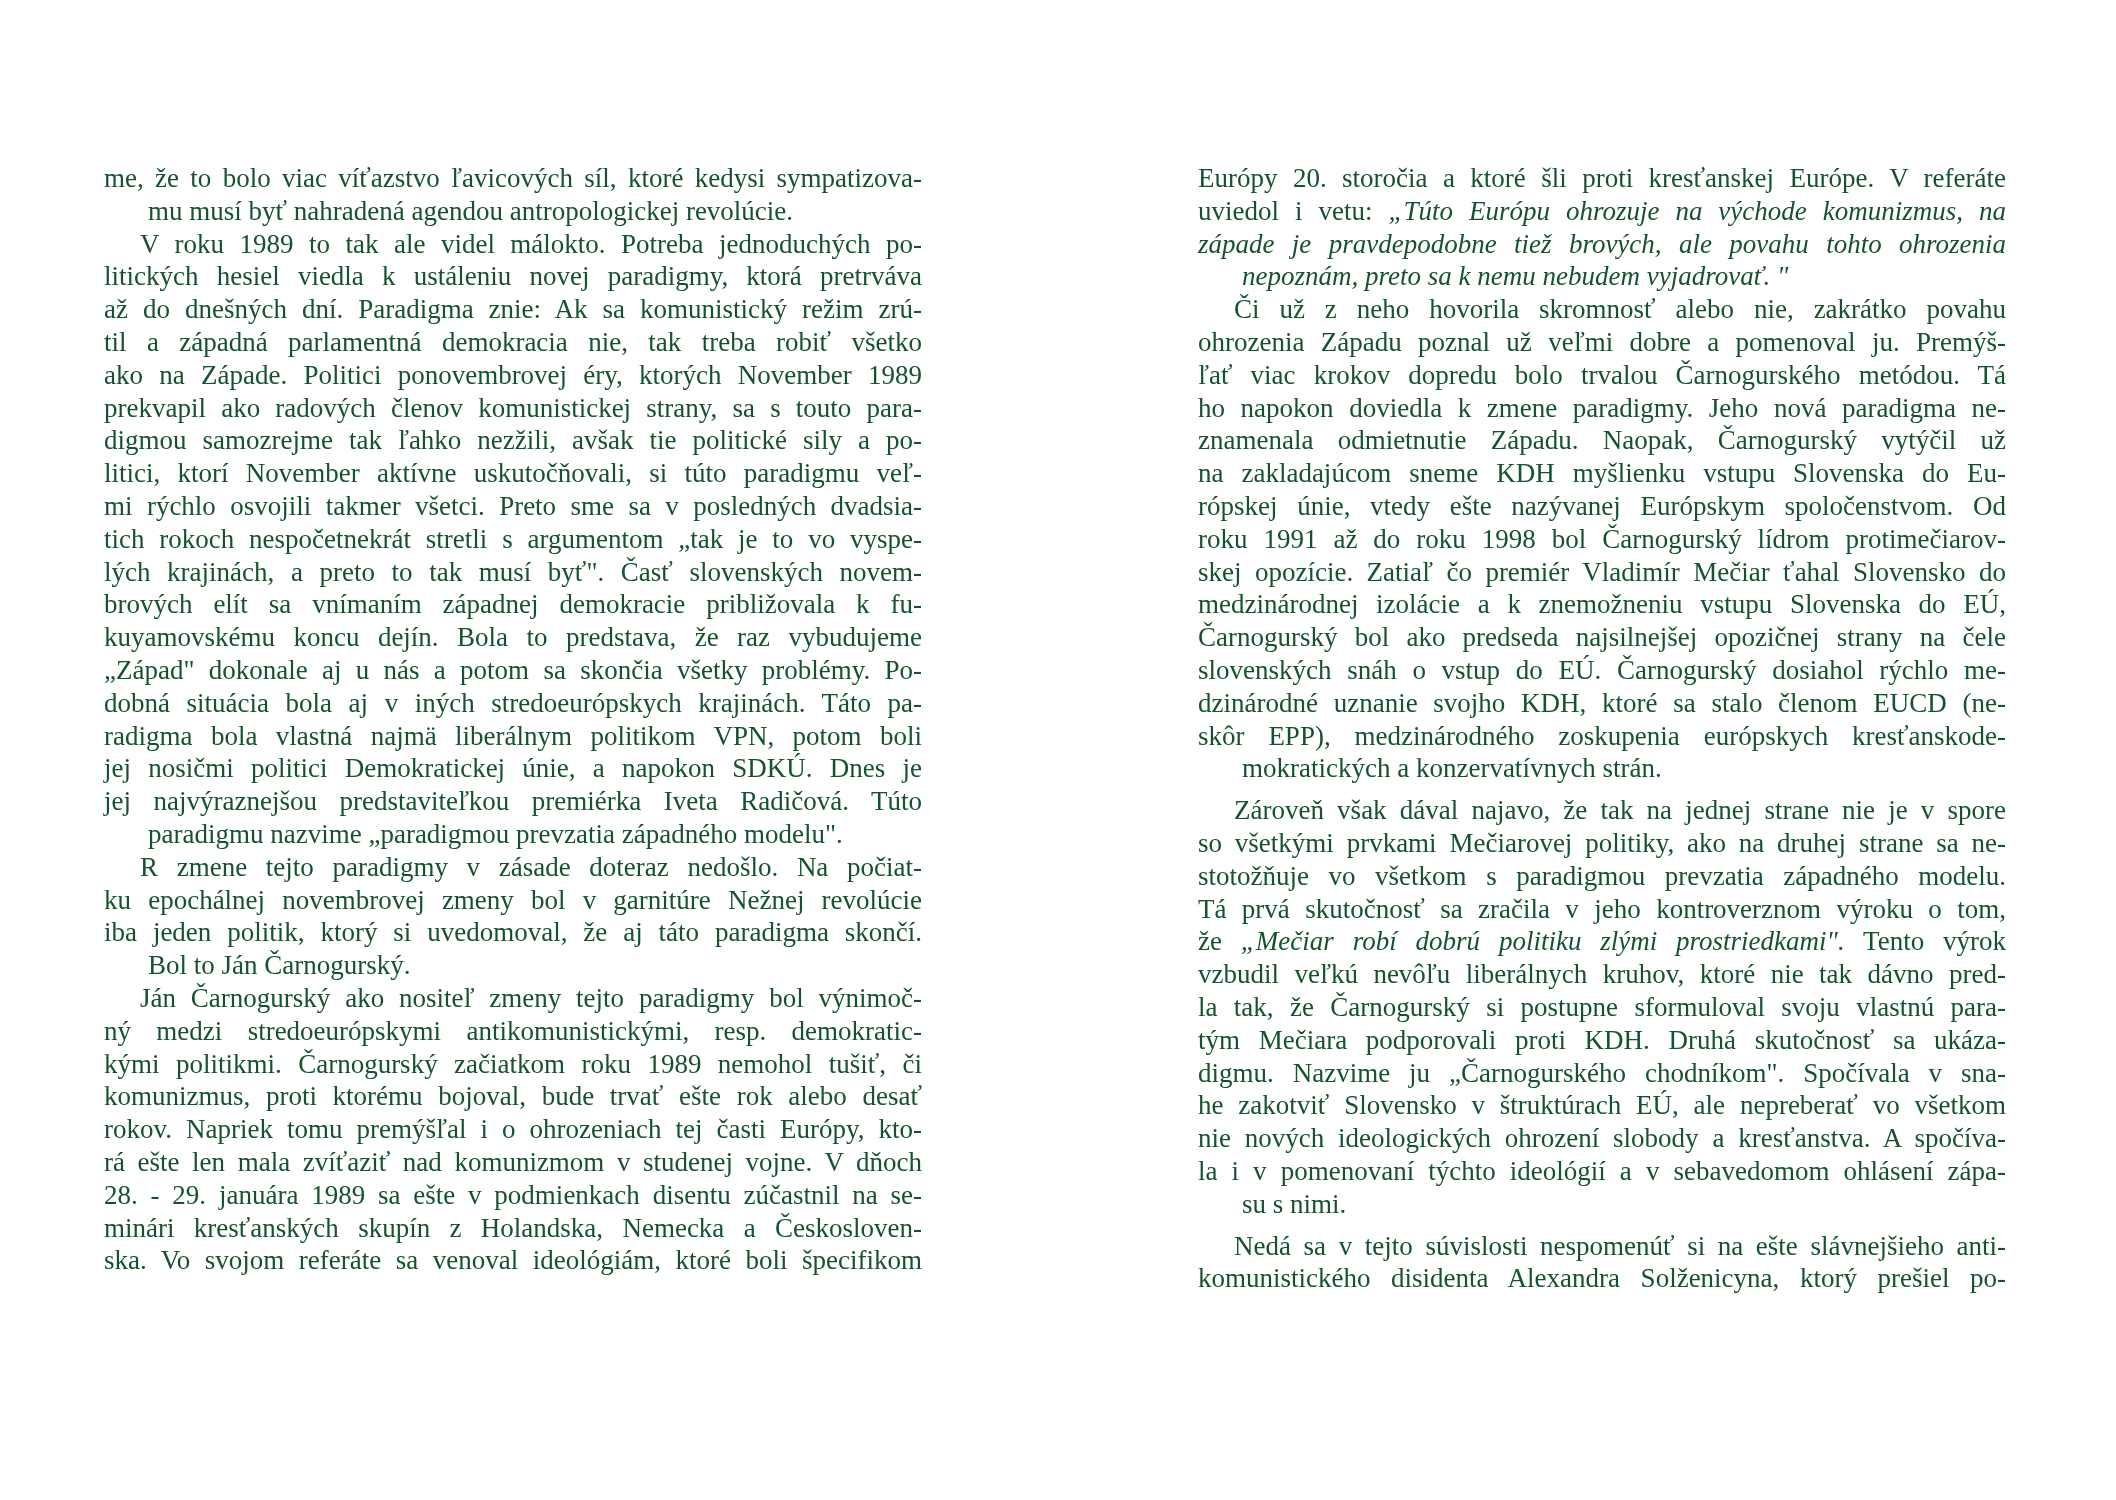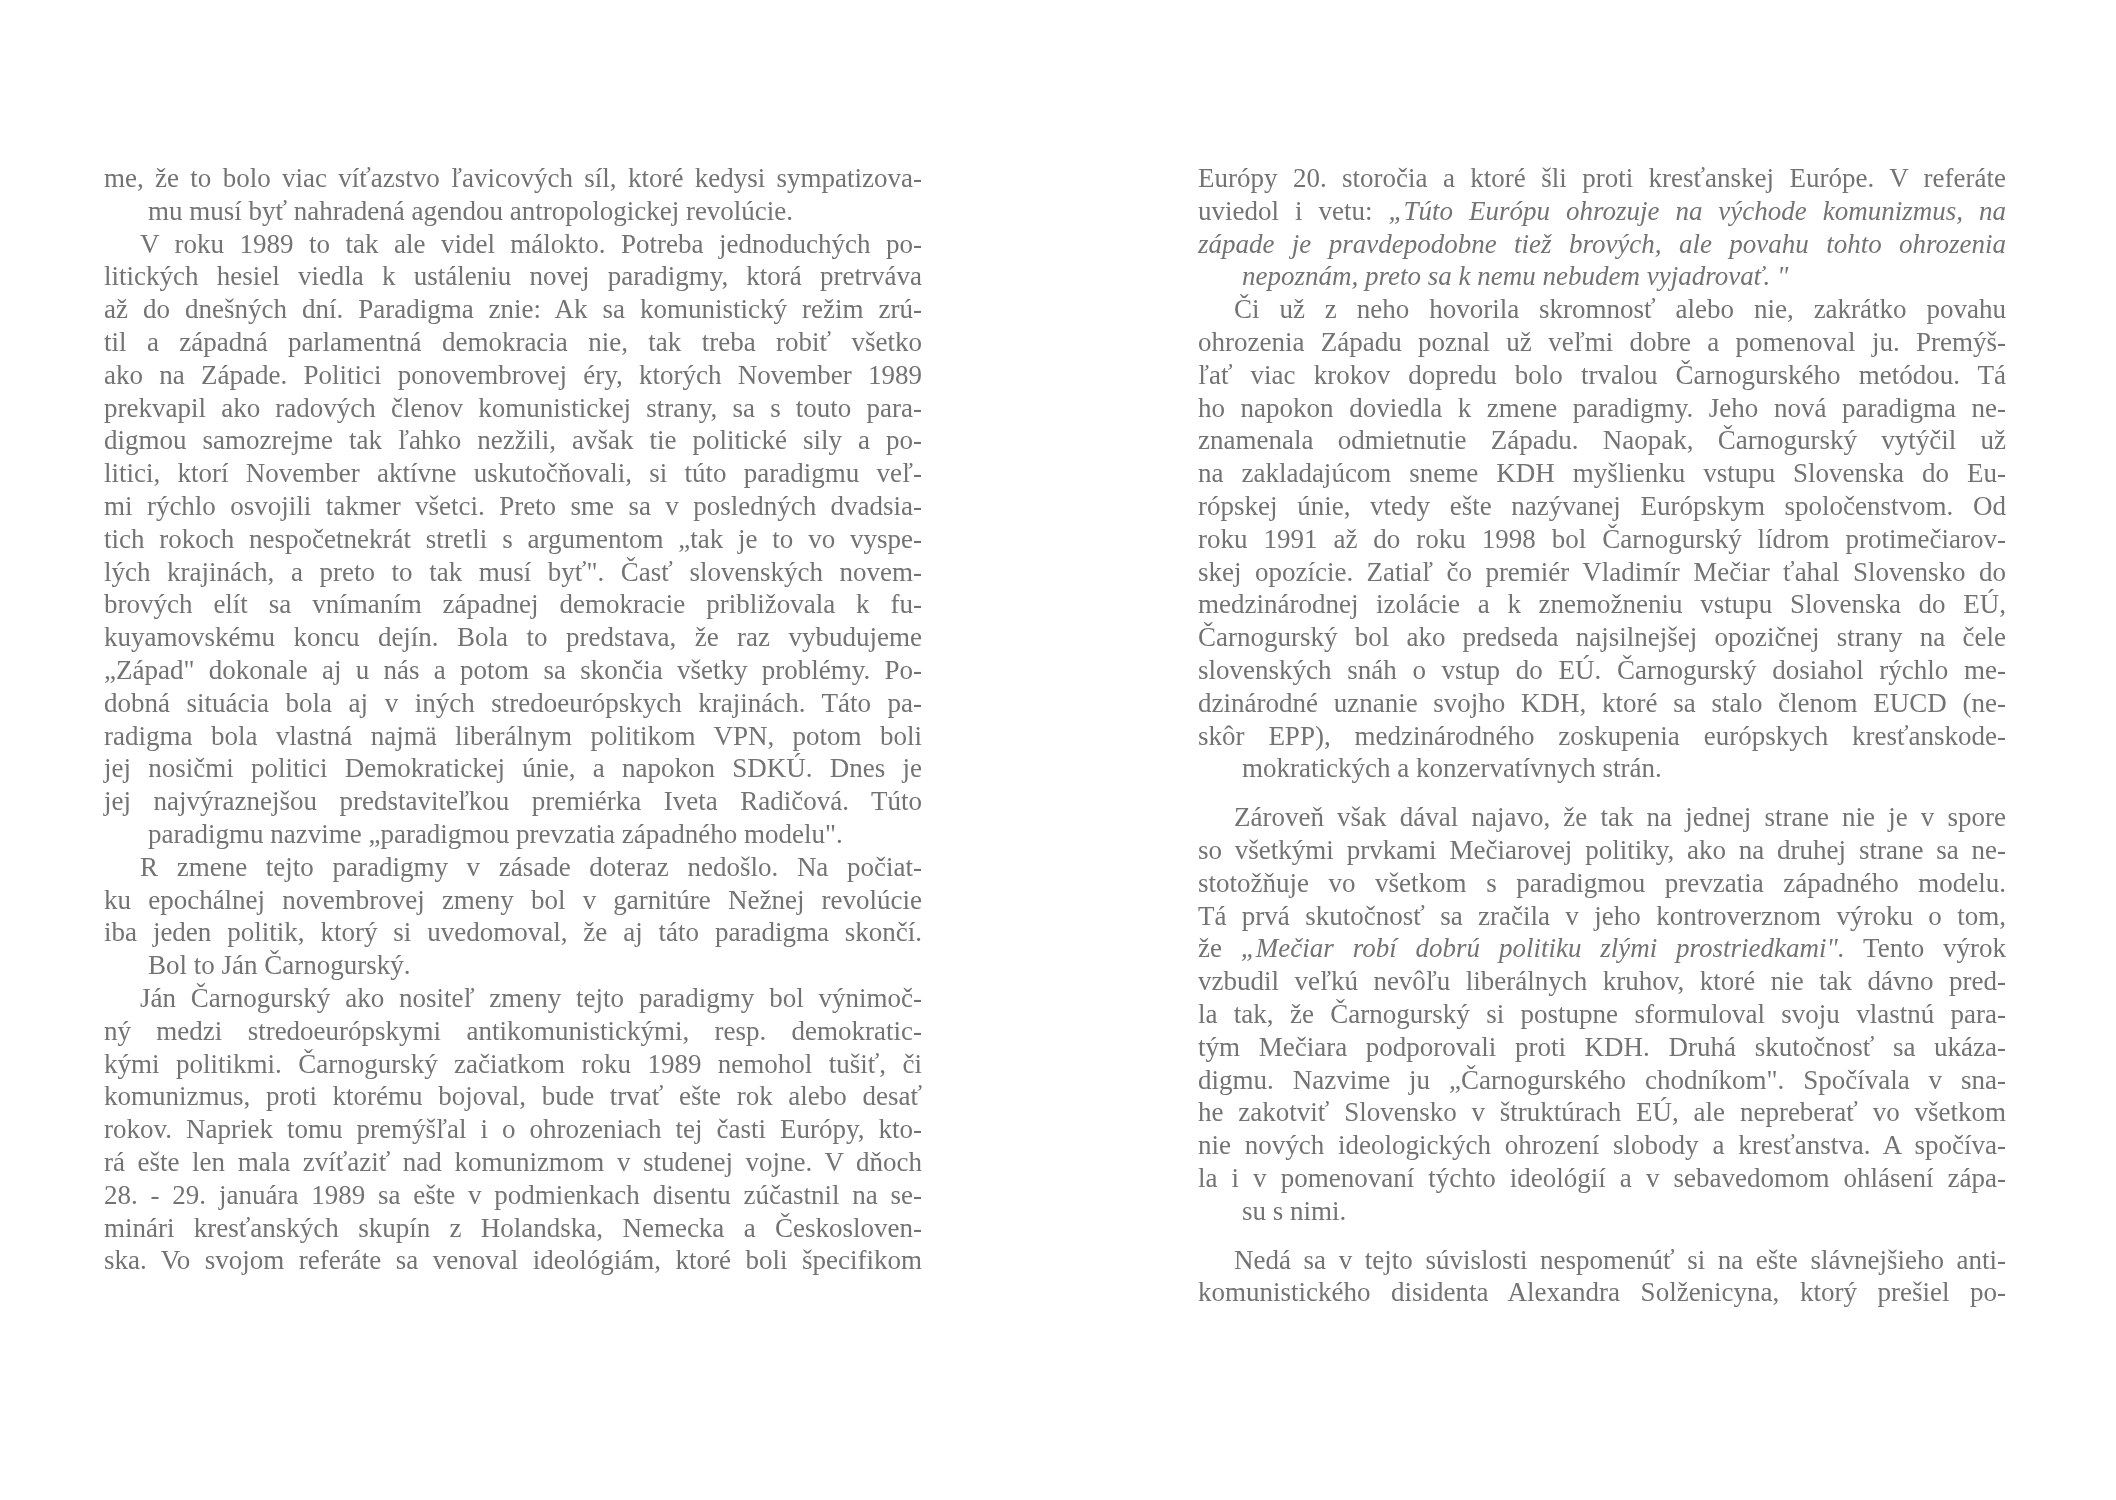--- a/index.html
+++ b/index.html
@@ -3,36 +3,36 @@
 <meta charset="utf-8">
 <style>
   html, body { margin: 0; padding: 0; background: #ffffff; }
   body { width: 2116px; height: 1500px; position: relative; overflow: hidden; }
   .page { position: absolute; top: 0; height: 1500px; }
   .col {
     position: absolute;
     top: 162px;
     font-family: "Liberation Serif", "DejaVu Serif", serif;
     font-size: 27px;
-    color: #737373;
+    color: #14532d;
     line-height: 32.8px;
   }
   .col-left { left: 104px; width: 818px; }
   .col-right { left: 1198px; width: 808px; }
   .line {
     display: block;
     height: 32.8px;
     white-space: nowrap;
     text-align: justify;
     text-align-last: justify;
     overflow: visible;
   }
   .line.last { text-align-last: left; margin-left: 44px; }
   .line.indent { padding-left: 36px; }
-  .line.pgap { margin-top: 16px; }
+  .line.pgap { margin-top: 9px; }
   .it { font-style: italic; }
 </style>
 </head>
 <body>
 
 <div class="page" style="left:0;width:1058px;">
   <div class="col col-left" id="col-left">
       <div class="line"><span>me, že to bolo viac víťazstvo ľavicových síl, ktoré kedysi sympatizova-</span></div>
       <div class="line last"><span>mu musí byť nahradená agendou antropologickej revolúcie.</span></div>
       <div class="line indent"><span>V roku 1989 to tak ale videl málokto. Potreba jednoduchých po-</span></div>

